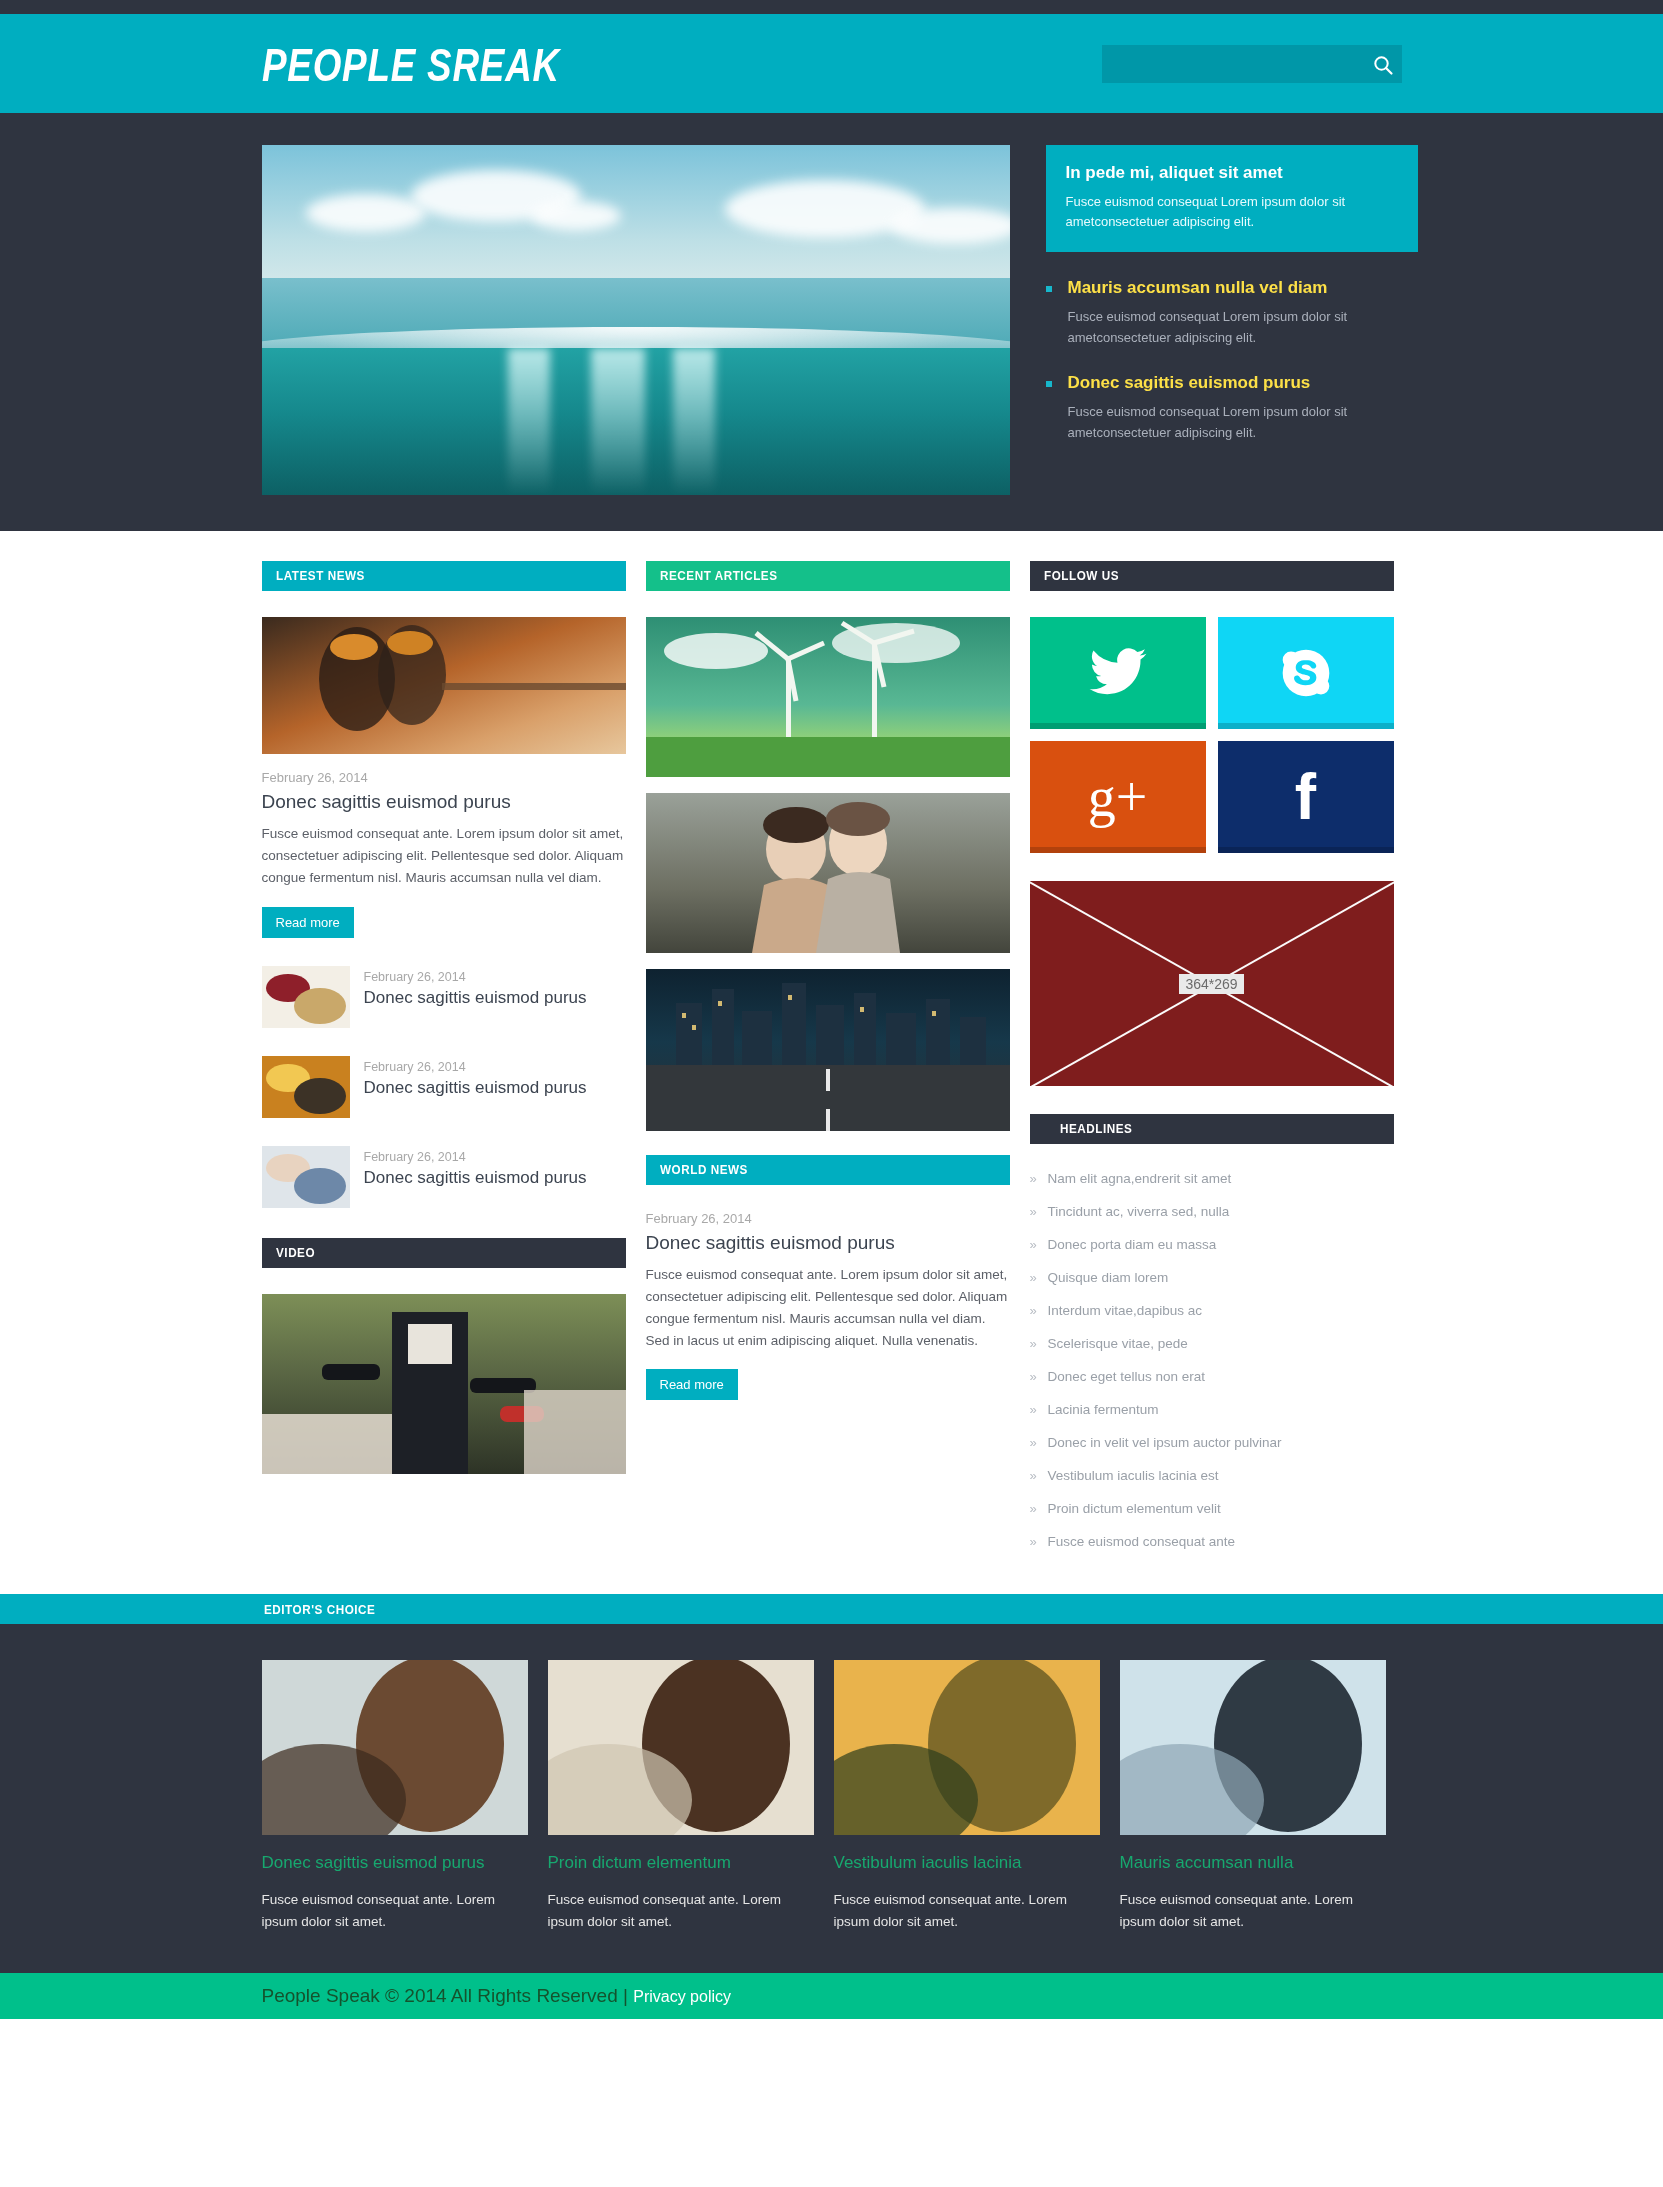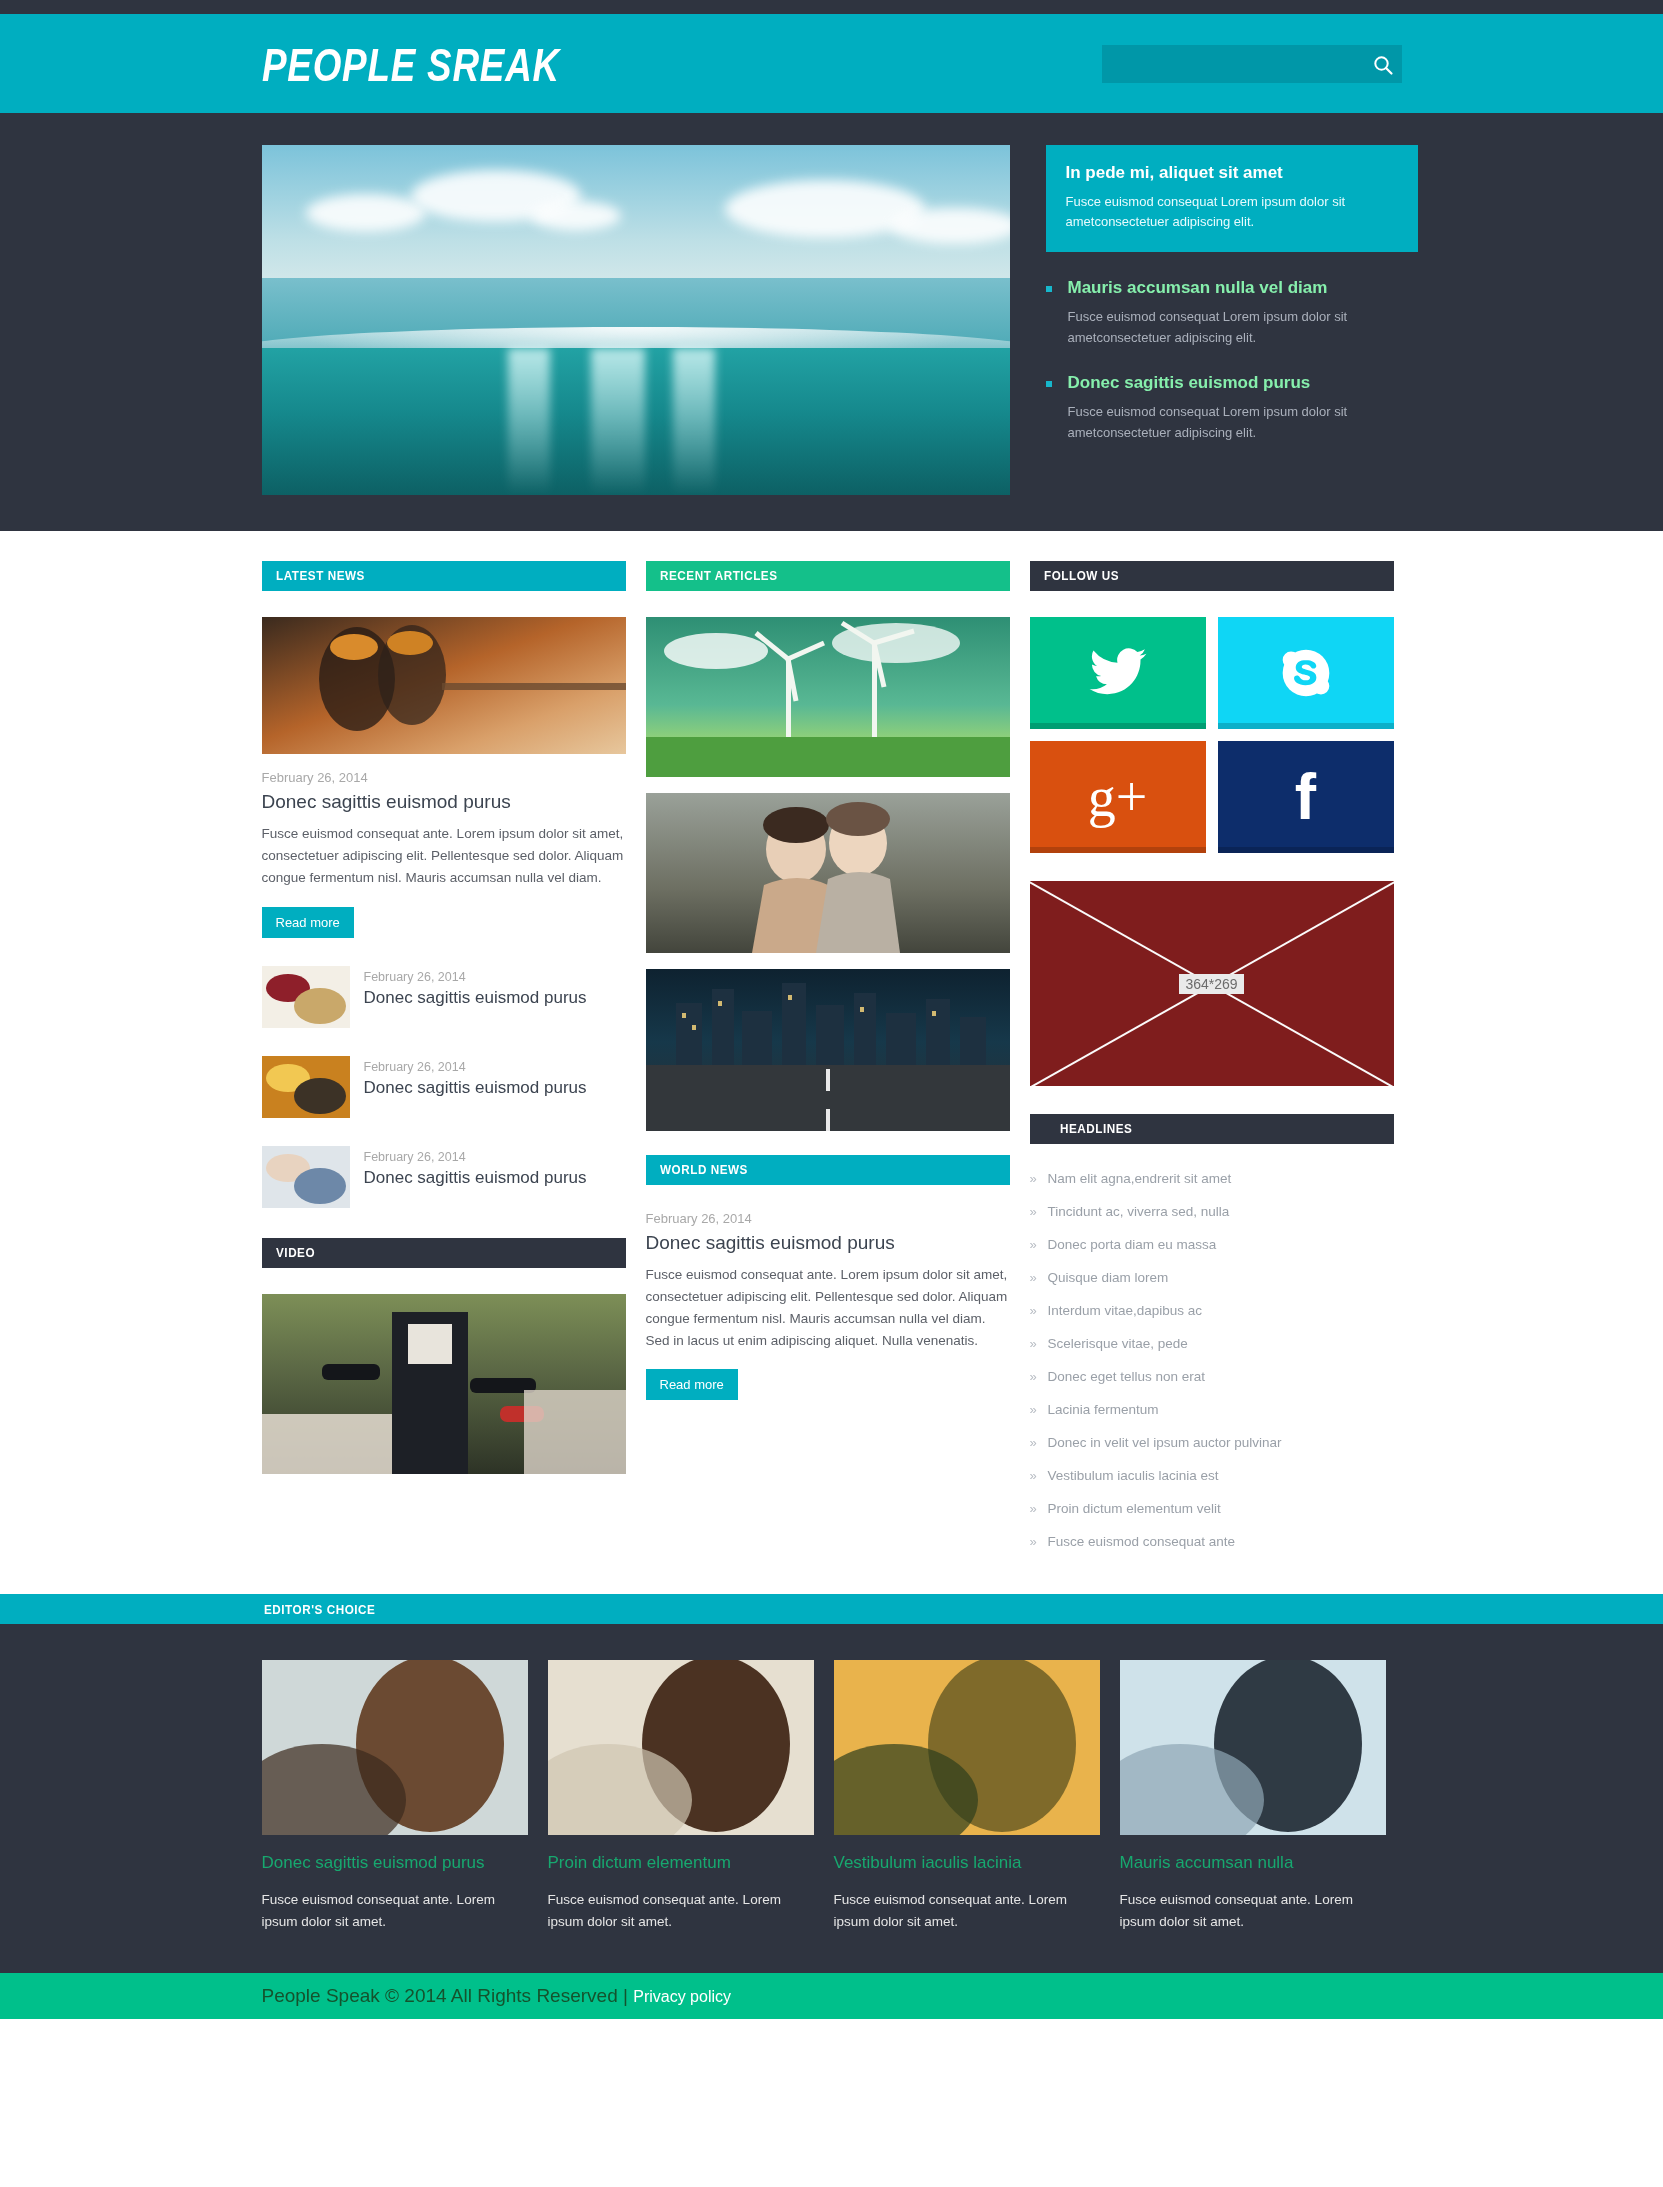--- a/index.html
+++ b/index.html
@@ -143,21 +143,21 @@
   .hero-card h3 {
     font-size: 17px; font-weight: bold; color:#ffffff;
     margin-bottom: 9px;
   }
   .hero-card p { font-size: 13px; color:#e6fbfd; line-height: 1.55; }
   .hero-bullet { margin-bottom: 24px; position: relative; padding-left: 22px; }
   .hero-bullet .dot {
     position:absolute; left:0; top:8px;
     width:6px; height:6px; background:#17b7cc;
   }
-  .hero-bullet h3 { font-size: 17px; font-weight: bold; color:#86efac; margin-bottom: 9px; }
+  .hero-bullet h3 { font-size: 17px; font-weight: bold; color:#fde047; margin-bottom: 9px; }
   .hero-bullet p { font-size: 13px; color:#aab0bb; line-height: 1.6; }
 
   
   .main { background:#ffffff; padding: 30px 0 36px; }
   .main-inner { width: 1140px; margin: 0 auto; display:flex; gap: 20px; }
   .col-a { width: 364px; flex: 0 0 auto; }
   .col-b { width: 364px; flex: 0 0 auto; }
   .col-c { width: 364px; flex: 0 0 auto; }
 
   .sec-head {

